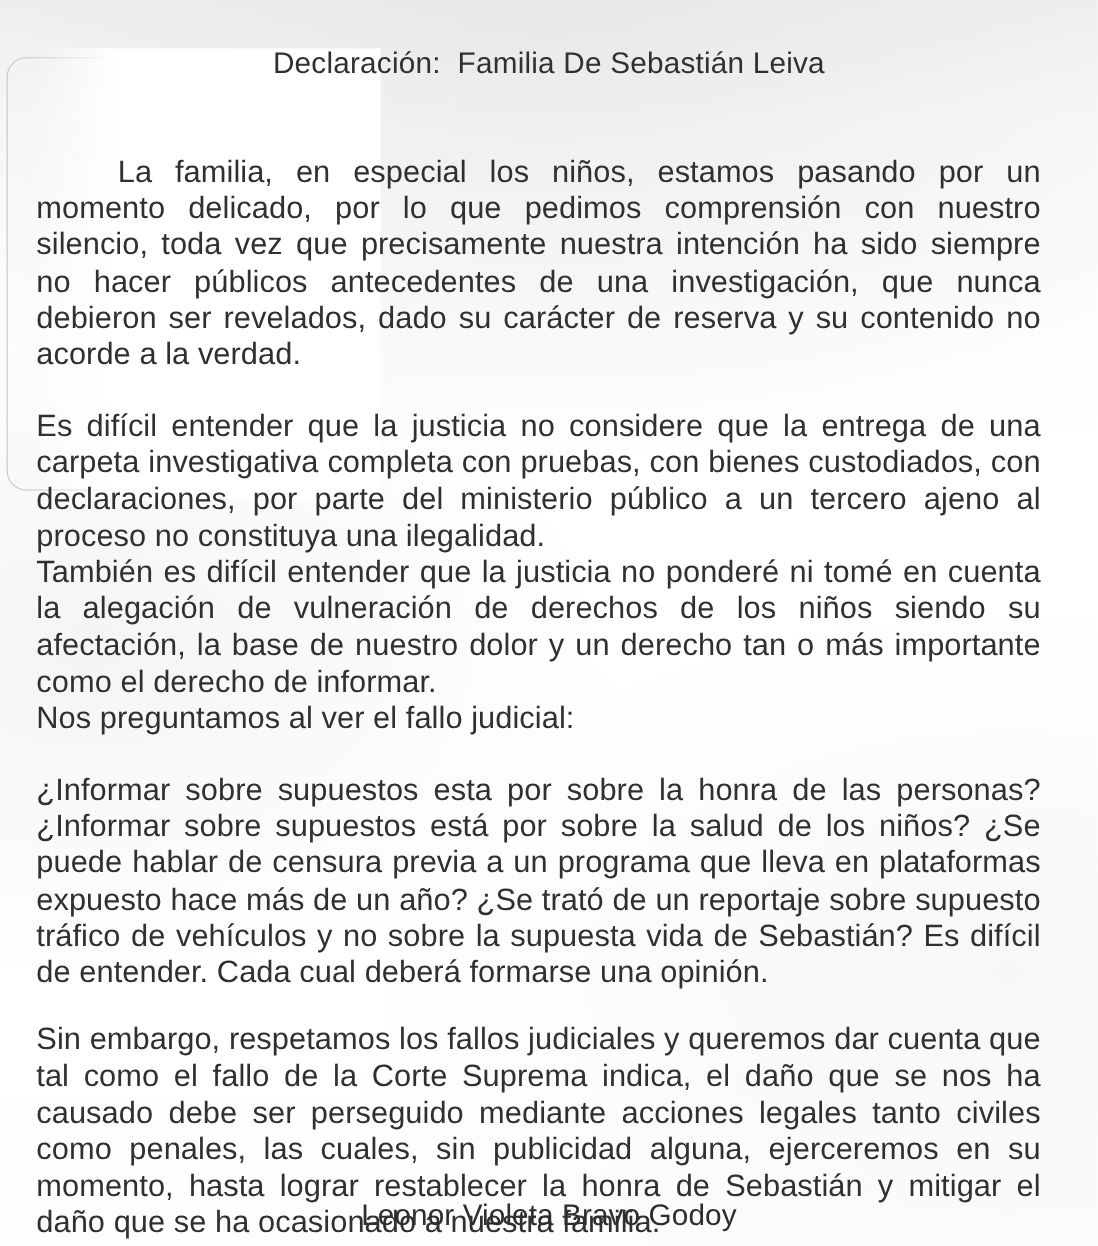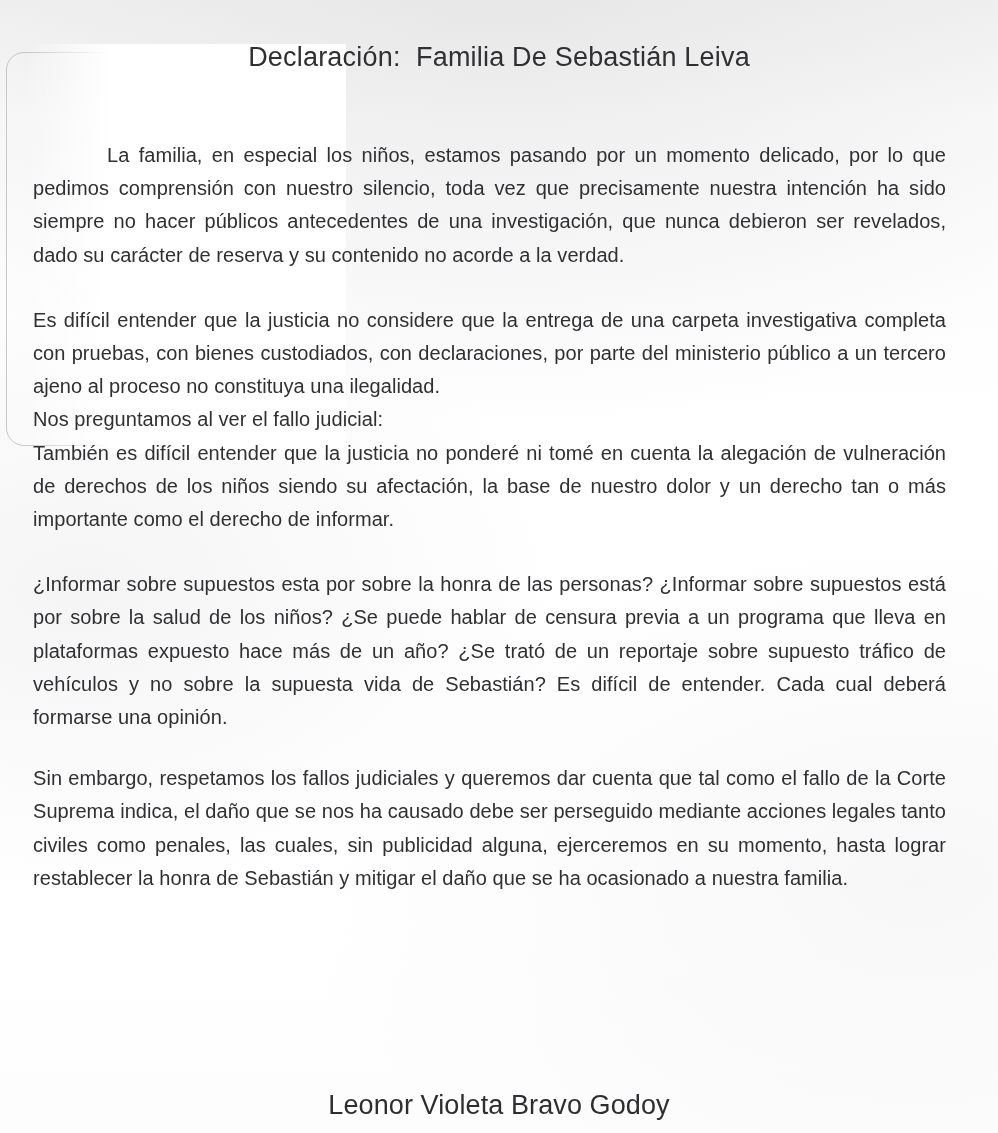--- a/index.html
+++ b/index.html
@@ -68,21 +68,21 @@
     letter-spacing: 0.2px;
     color: #303033;
     white-space: pre;
   }
 
   .body-text {
     position: absolute;
     top: 139px;
     left: 33px;
     width: 913px;
-    font-size: 20px;
+    font-size: 28px;
     line-height: 33.2px;
     text-align: justify;
     text-justify: inter-word;
     color: #303033;
     letter-spacing: 0.05px;
   }
 
   .para {
     margin: 0;
     text-align: justify;
@@ -122,23 +122,23 @@
   <div class="doc-title">Declaración:  Familia De Sebastián Leiva</div>
 
   <div class="body-text">
 
     <p class="para indented">La familia, en especial los niños, estamos pasando por un momento delicado, por lo que pedimos comprensión con nuestro silencio, toda vez que precisamente nuestra intención ha sido siempre no hacer públicos antecedentes de una investigación, que nunca debieron ser revelados, dado su carácter de reserva y su contenido no acorde a la verdad.</p>
 
     <div class="gap-lg"></div>
 
     <p class="para">Es difícil entender que la justicia no considere que la entrega de una carpeta investigativa completa con pruebas, con bienes custodiados, con declaraciones, por parte del ministerio público a un tercero ajeno al proceso no constituya una ilegalidad.</p>
 
+    <p class="para last-line-left">También es difícil entender que la justicia no ponderé ni tomé en cuenta la alegación de vulneración de derechos de los niños siendo su afectación, la base de nuestro dolor y un derecho tan o más importante como el derecho de informar.</p>
+
     <p class="para last-line-left">Nos preguntamos al ver el fallo judicial:</p>
-
-    <p class="para last-line-left">También es difícil entender que la justicia no ponderé ni tomé en cuenta la alegación de vulneración de derechos de los niños siendo su afectación, la base de nuestro dolor y un derecho tan o más importante como el derecho de informar.</p>
 
     <div class="gap-lg"></div>
 
     <p class="para">¿Informar sobre supuestos esta por sobre la honra de las personas? ¿Informar sobre supuestos está por sobre la salud de los niños? ¿Se puede hablar de censura previa a un programa que lleva en plataformas expuesto hace más de un año? ¿Se trató de un reportaje sobre supuesto tráfico de vehículos y no sobre la supuesta vida de Sebastián? Es difícil de entender. Cada cual deberá formarse una opinión.</p>
 
     <div class="gap-md"></div>
 
     <p class="para last-line-left">Sin embargo, respetamos los fallos judiciales y queremos dar cuenta que tal como el fallo de la Corte Suprema indica, el daño que se nos ha causado debe ser perseguido mediante acciones legales tanto civiles como penales, las cuales, sin publicidad alguna, ejerceremos en su momento, hasta lograr restablecer la honra de Sebastián y mitigar el daño que se ha ocasionado a nuestra familia.</p>
 
   </div>

